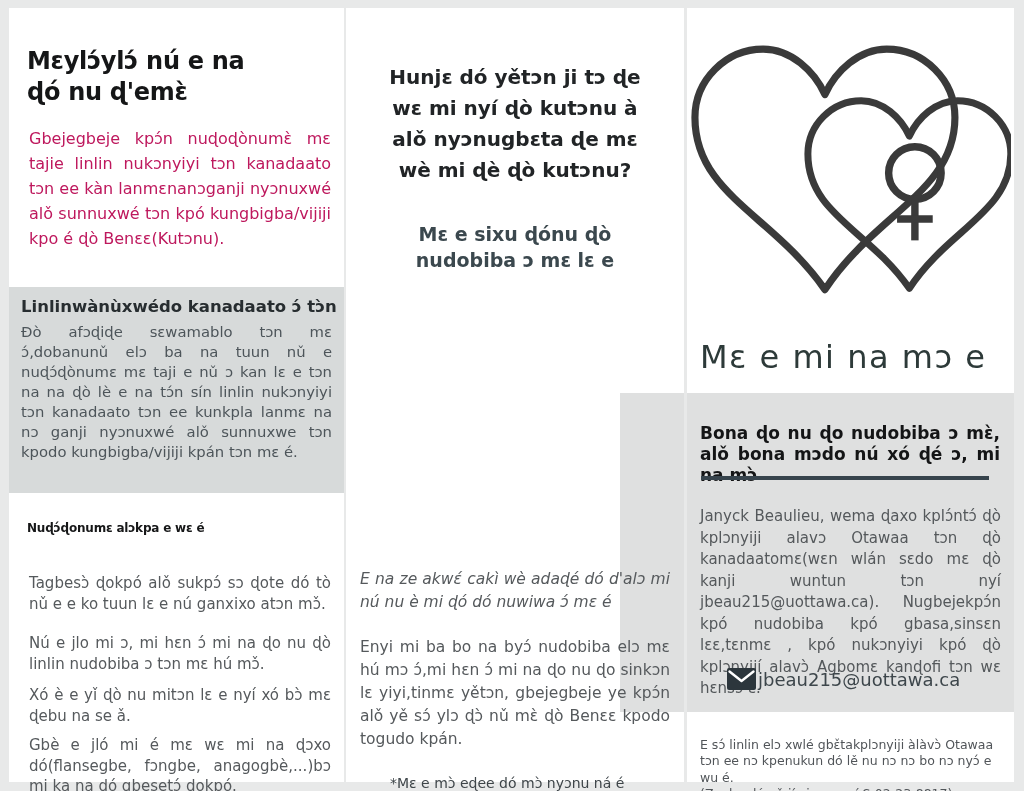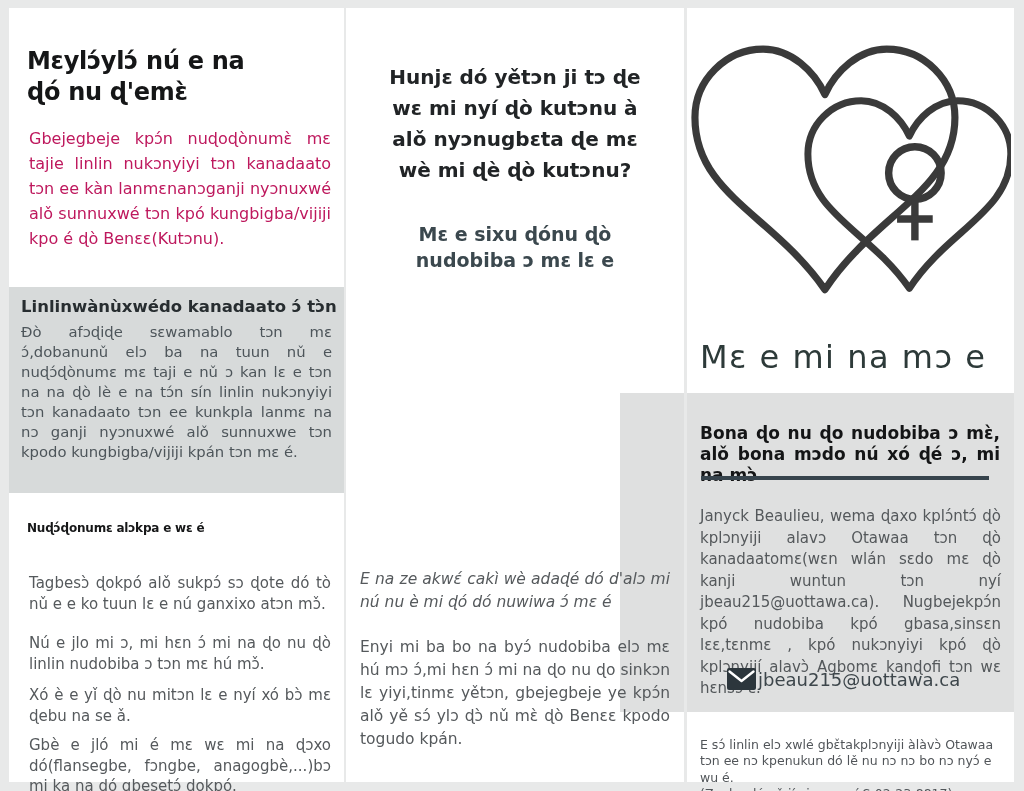--- a/index.html
+++ b/index.html
@@ -141,20 +141,21 @@
   <section class="panel panel-mid">
     <div class="m-band"></div>
     <h2 class="m-heading preline">Hunjɛ dó yětɔn ji tɔ ɖe
 wɛ mi nyí ɖò kutɔnu à
 alǒ nyɔnugbɛta ɖe mɛ
 wè mi ɖè ɖò kutɔnu?</h2>
     <h3 class="m-sub m-sub1 preline">Mɛ e sixu ɖónu ɖò
 nudobiba ɔ mɛ lɛ e</h3>
     <p class="m-p m-p2 just">E na ze akwɛ́ cakì wè adaɖé dó d'alɔ mi nú nu è mi ɖó dó nuwiwa ɔ́ mɛ é</p>
     <p class="m-p m-p3 just">Enyi mi ba bo na byɔ́ nudobiba elɔ mɛ hú mɔ ɔ́,mi hɛn ɔ́ mi na ɖo nu ɖo sinkɔn lɛ yiyi,tinmɛ yětɔn, gbejegbeje ye kpɔ́n alǒ yě sɔ́ ylɔ ɖɔ̀ nǔ mɛ̀ ɖò Benɛɛ kpodo togudo kpán.</p>
+    <p class="m-footnote">*Mɛ e mɔ̀ eɖee dó mɔ̀ nyɔnu ná é</p>
   </section>
 
   <section class="panel panel-right">
     <div class="r-band"></div>
 
     <svg class="r-logo" width="322" height="262" viewBox="0 0 325 262" fill="none" xmlns="http://www.w3.org/2000/svg">
       <g stroke="#3a3a3a" fill="none" stroke-linecap="round" stroke-linejoin="round">
         <path transform="translate(6,6) scale(8.2)" stroke-width="0.88" d="M23.6,0c-3.4,0-6.3,2.7-7.6,5.6C14.7,2.7,11.8,0,8.4,0C3.8,0,0,3.8,0,8.4c0,9.4,9.5,11.9,16,21.2c6.1-9.3,16-12.1,16-21.2C32,3.8,28.2,0,23.6,0z"></path>
         <path transform="translate(120,58) scale(6.4)" stroke-width="1.1" d="M23.6,0c-3.4,0-6.3,2.7-7.6,5.6C14.7,2.7,11.8,0,8.4,0C3.8,0,0,3.8,0,8.4c0,9.4,9.5,11.9,16,21.2c6.1-9.3,16-12.1,16-21.2C32,3.8,28.2,0,23.6,0z"></path>
         <g stroke-width="7.5" stroke-linecap="butt">

